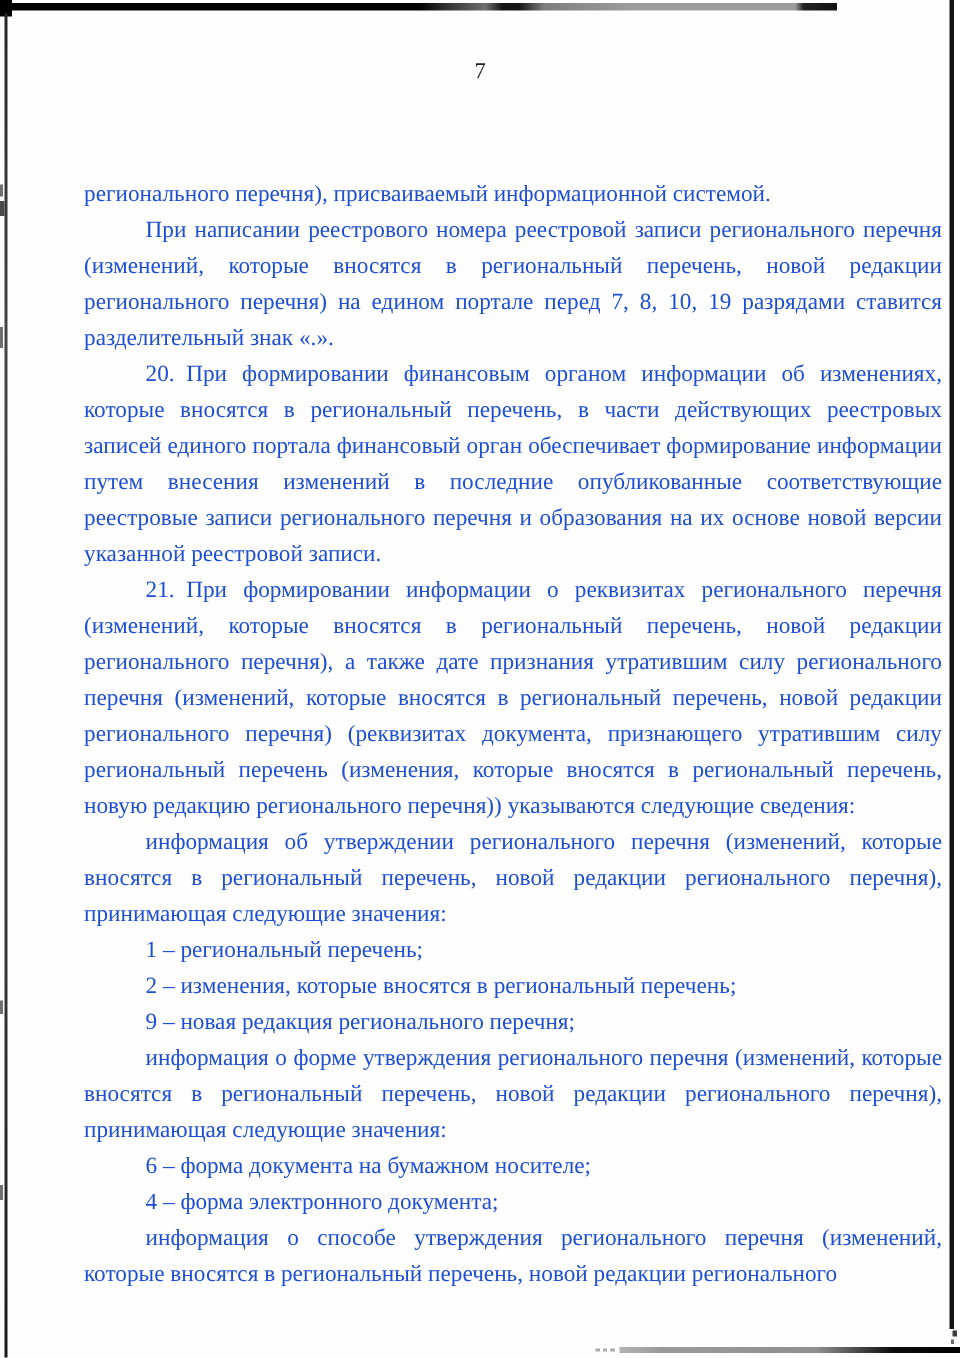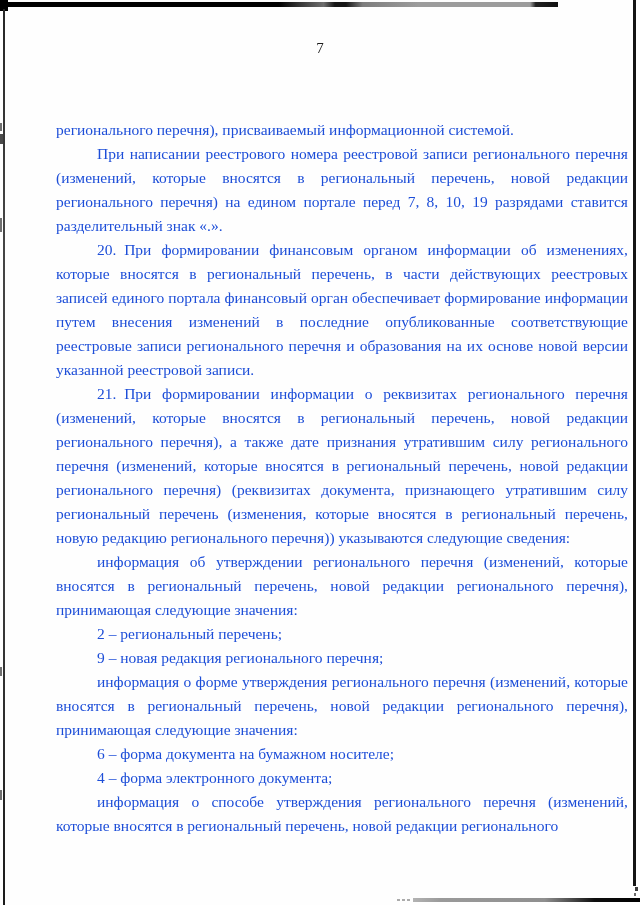--- a/index.html
+++ b/index.html
@@ -74,21 +74,22 @@
   <div class="tick t7"></div>
 
   <div class="page-number">7</div>
 
   <div class="text-block">
     <p class="cont">регионального перечня), присваиваемый информационной системой.</p>
     <p>При написании реестрового номера реестровой записи регионального перечня (изменений, которые вносятся в региональный перечень, новой редакции регионального перечня) на едином портале перед 7, 8, 10, 19 разрядами ставится разделительный знак «.».</p>
     <p>20. При формировании финансовым органом информации об изменениях, которые вносятся в региональный перечень, в части действующих реестровых записей единого портала финансовый орган обеспечивает формирование информации путем внесения изменений в последние опубликованные соответствующие реестровые записи регионального перечня и образования на их основе новой версии указанной реестровой записи.</p>
     <p>21. При формировании информации о реквизитах регионального перечня (изменений, которые вносятся в региональный перечень, новой редакции регионального перечня), а также дате признания утратившим силу регионального перечня (изменений, которые вносятся в региональный перечень, новой редакции регионального перечня) (реквизитах документа, признающего утратившим силу региональный перечень (изменения, которые вносятся в региональный перечень, новую редакцию регионального перечня)) указываются следующие сведения:</p>
     <p>информация об утверждении регионального перечня (изменений, которые вносятся в региональный перечень, новой редакции регионального перечня), принимающая следующие значения:</p>
-    <p>2 – региональный перечень;</p>
+    <p>1 – региональный перечень;</p>
+    <p>2 – изменения, которые вносятся в региональный перечень;</p>
     <p>9 – новая редакция регионального перечня;</p>
     <p>информация о форме утверждения регионального перечня (изменений, которые вносятся в региональный перечень, новой редакции регионального перечня), принимающая следующие значения:</p>
     <p>6 – форма документа на бумажном носителе;</p>
     <p>4 – форма электронного документа;</p>
     <p>информация о способе утверждения регионального перечня (изменений, которые вносятся в региональный перечень, новой редакции регионального</p>
   </div>
 
 </div>
 
 </body></html>

